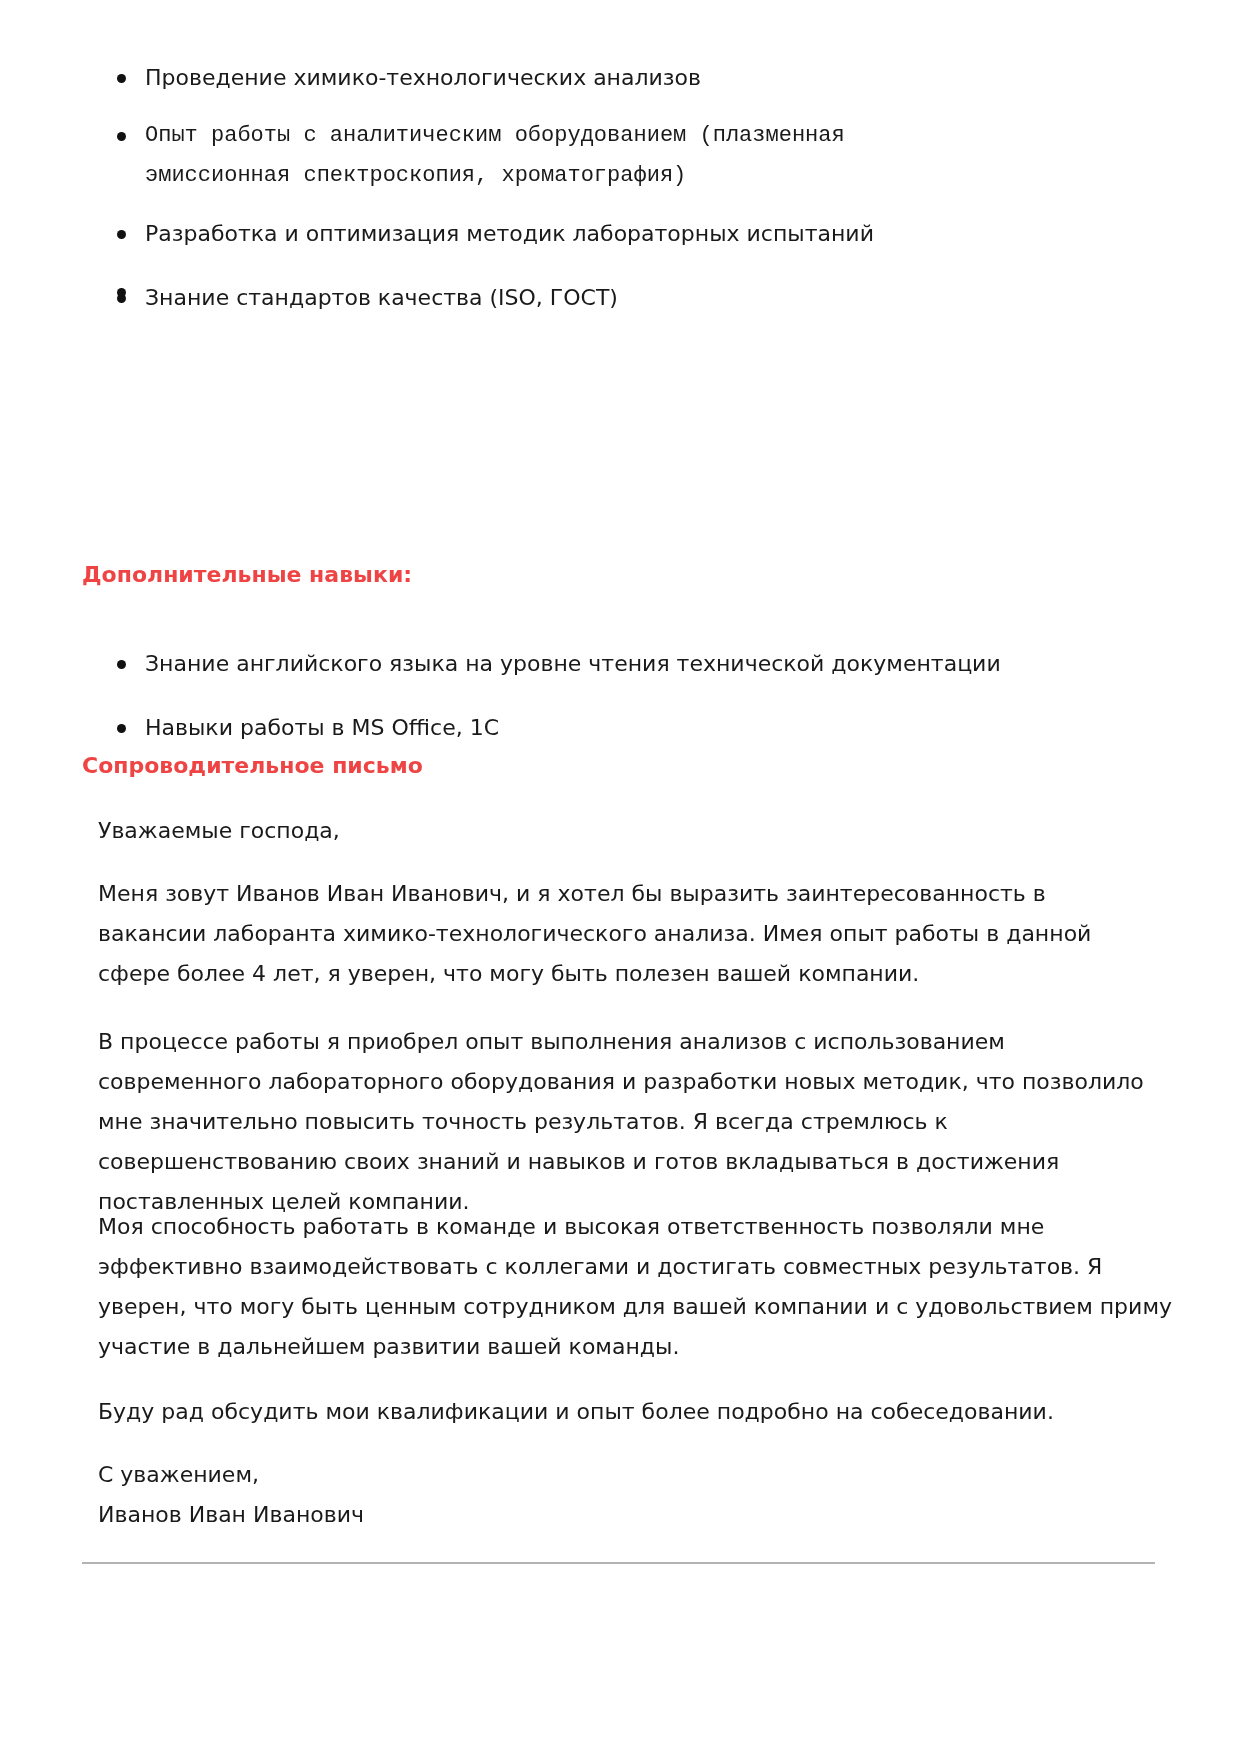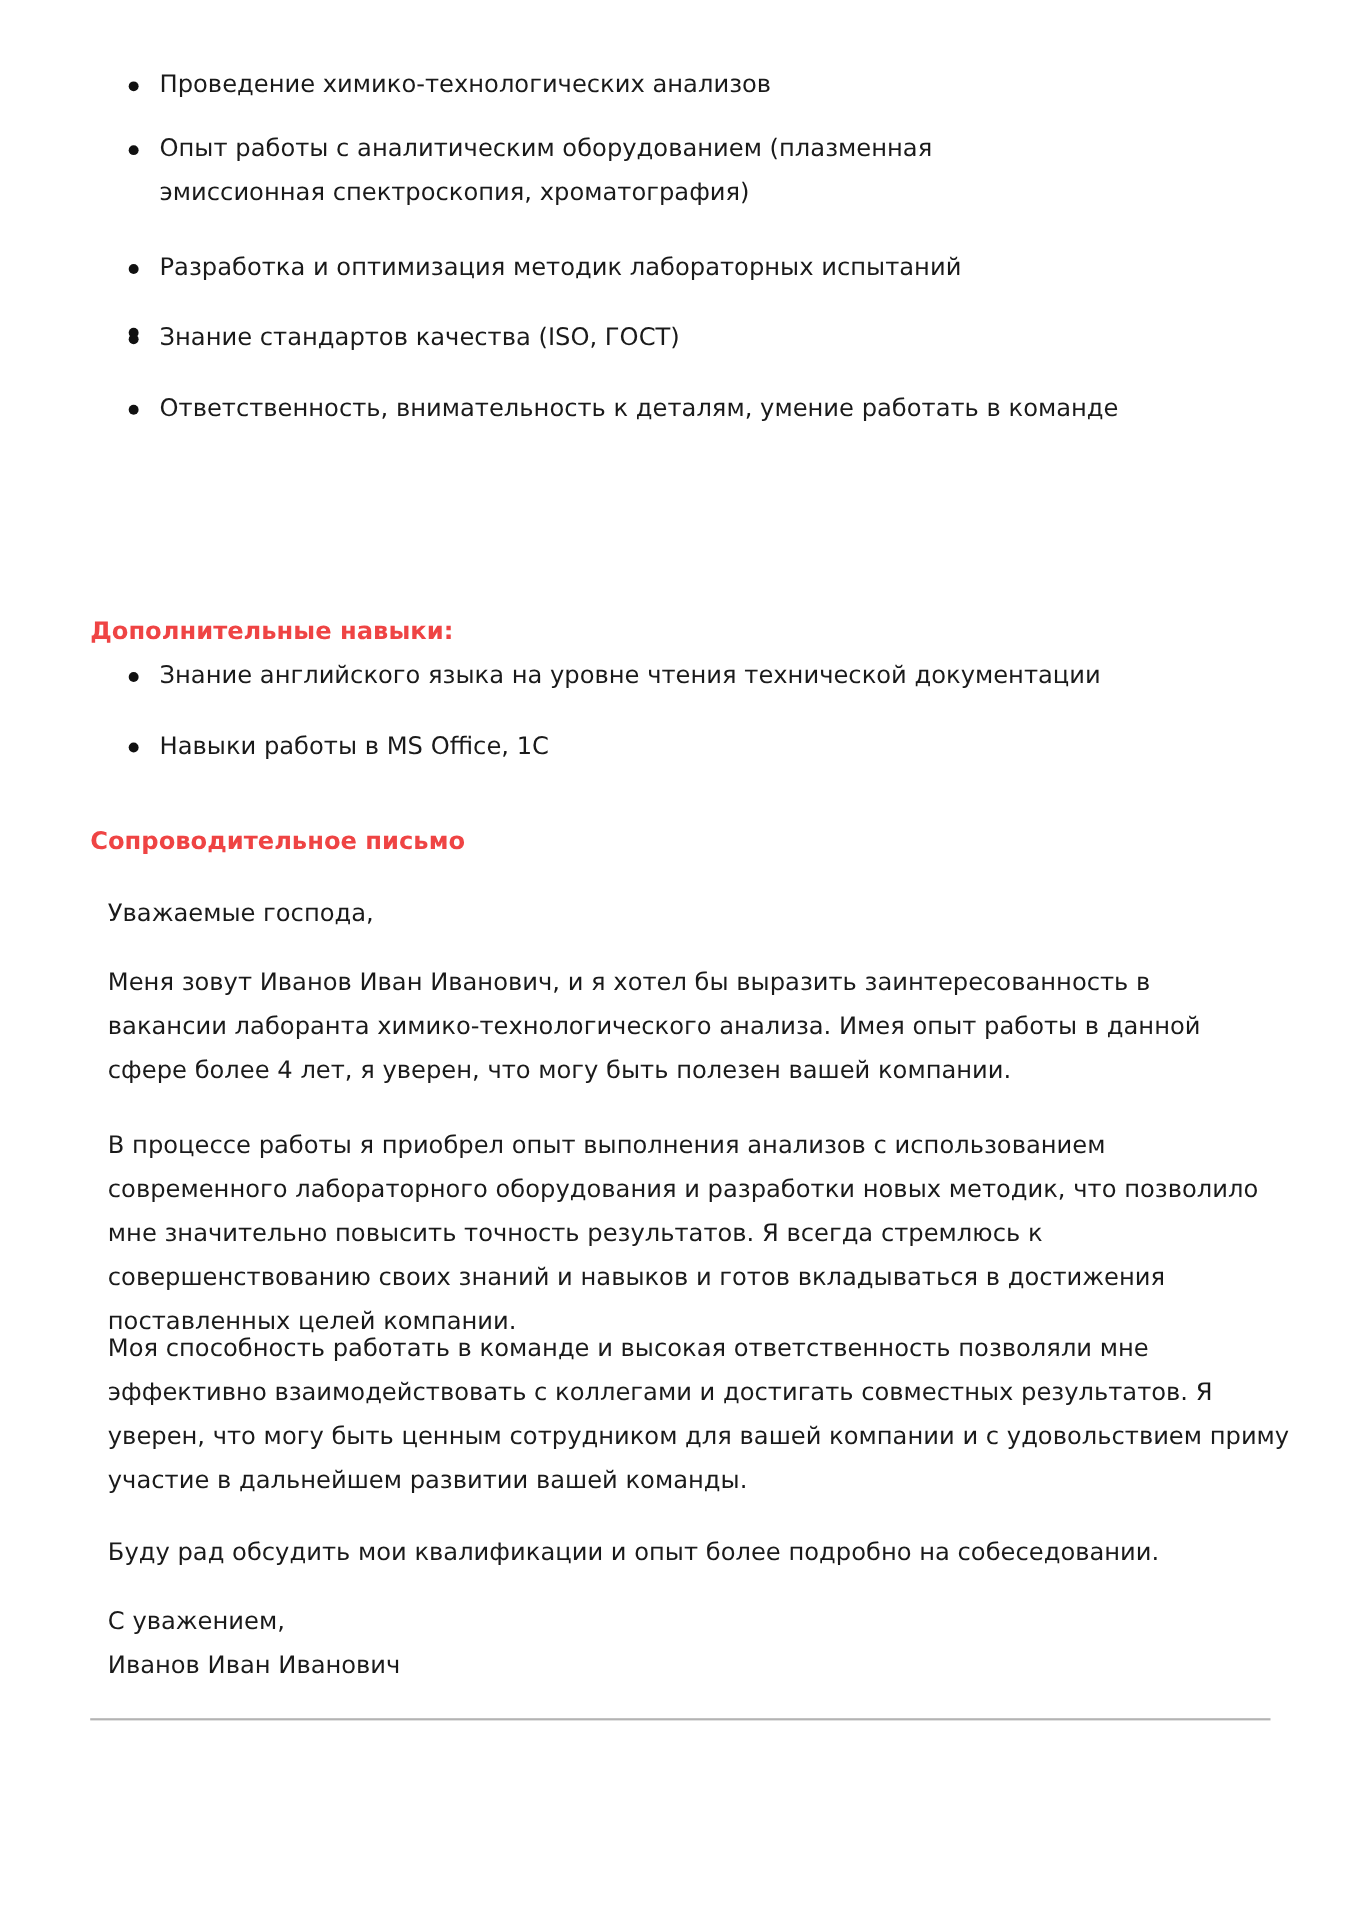--- a/index.html
+++ b/index.html
@@ -18,56 +18,52 @@
     line-height: 40px;
   }
   ul.list li .bullet {
     position: absolute; left: 35px; top: 16px;
     width: 9px; height: 9px; border-radius: 50%; background: #111;
   }
   .section-1 { position: absolute; top: 58px; left: 0; width: 1074px; }
   .heading {
     position: absolute; left: 0; font-weight: bold; font-size: 22px; line-height: 40px; color: #ef4444;
   }
-  .section-2 { position: absolute; top: 595px; left: 0; width: 1074px; }
+  .section-2 { position: absolute; top: 644px; left: 0; width: 1074px; }
   .para { position: absolute; left: 16px; width: 1074px; margin: 0; line-height: 40px; }
   .rule {
     position: absolute; left: 82px; top: 1562px; width: 1073px; height: 0;
     border-top: 2px solid #b3b3b3;
   }
 </style>
 </head>
 <body>
 
 <div class="page">
 
   <div class="section-1">
     <ul class="list">
       <li style="margin-bottom:18px;">
         <span class="bullet"></span>
         <span>Проведение химико-технологических анализов</span>
       </li>
-      <li style="margin-bottom:28px; padding-right:170px;">
+      <li style="margin-bottom:18px; padding-right:170px;font-family:Liberation Mono, monospace;">
         <span class="bullet"></span>
         <span>Опыт работы с аналитическим оборудованием (плазменная эмиссионная спектроскопия, хроматография)</span>
       </li>
       <li style="margin-bottom:18px;">
         <span class="bullet"></span>
         <span>Разработка и оптимизация методик лабораторных испытаний</span>
       </li>
       <li style="margin-bottom:24px;">
         <span class="bullet"></span>
       </li>
       <li style="margin-bottom:24px;">
         <span class="bullet"></span>
         <span>Знание стандартов качества (ISO, ГОСТ)</span>
-      </li>
-      <li>
-        <span class="bullet"></span>
-        <span>Ответственность, внимательность к деталям, умение работать в команде</span>
       </li>
     </ul>
   </div>
 
   <div class="heading" style="top:555px;">Дополнительные навыки:</div>
 
   <div class="section-2">
     <ul class="list">
       <li style="margin-bottom:24px;">
         <span class="bullet"></span>

